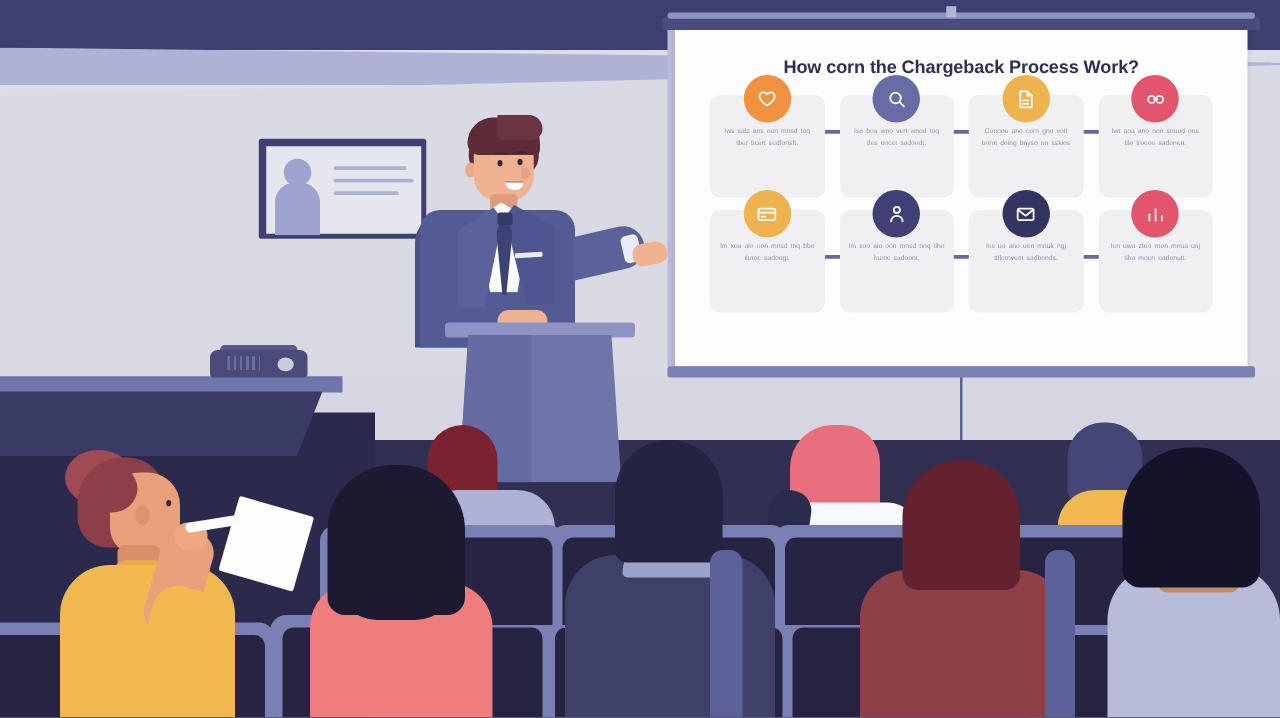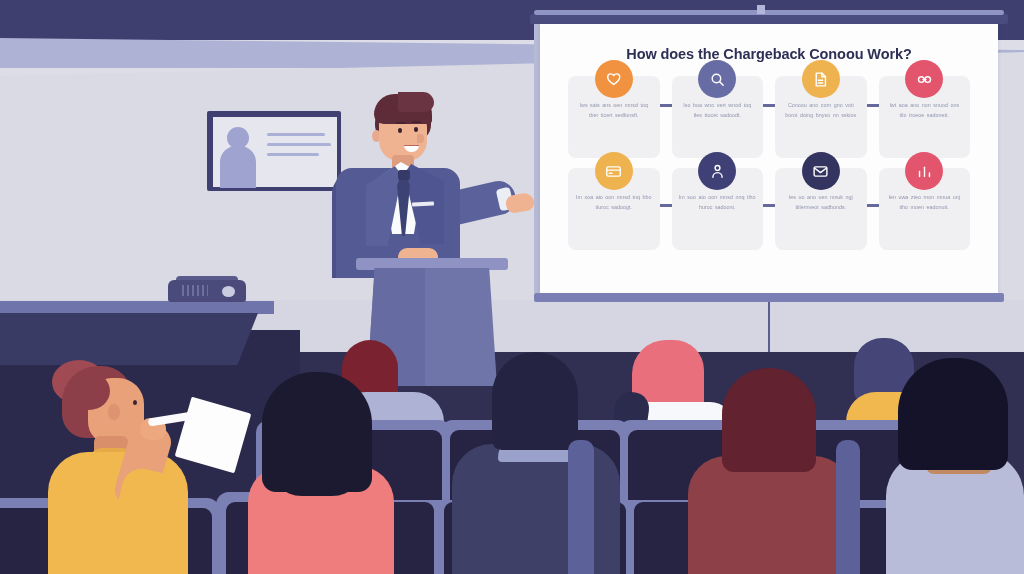--- a/index.html
+++ b/index.html
@@ -412,21 +412,21 @@
 
   <div class="screen-rollbar"></div>
   <div class="screen-rollbar-hl"></div>
   <div class="screen-rollbar-cap"></div>
   <div class="screen-left-edge"></div>
   <div class="screen-cord"></div>
 
   <div class="screen">
     <div class="slide">
 
-      <div class="slide-title">How does the Chargeback Conoou Work?</div>
+      <div class="slide-title">How corn the Chargeback Process Work?</div>
 
       <div class="grid">
         <div class="connector conn-r1"></div>
         <div class="connector conn-r2"></div>
 
         <div class="card">
           <div class="card-icon" style="background:#f0923f">
             <svg viewBox="0 0 24 24" fill="none" stroke="#fff" stroke-width="2" stroke-linecap="round" stroke-linejoin="round">
               <path d="M20.8 8.6c0-2.5-2-4.5-4.5-4.5-1.7 0-3.2.9-4 2.3-.8-1.4-2.3-2.3-4-2.3-2.5 0-4.5 2-4.5 4.5 0 5.2 8.5 10.4 8.5 10.4s8.5-5.2 8.5-10.4z"></path>
             </svg>

